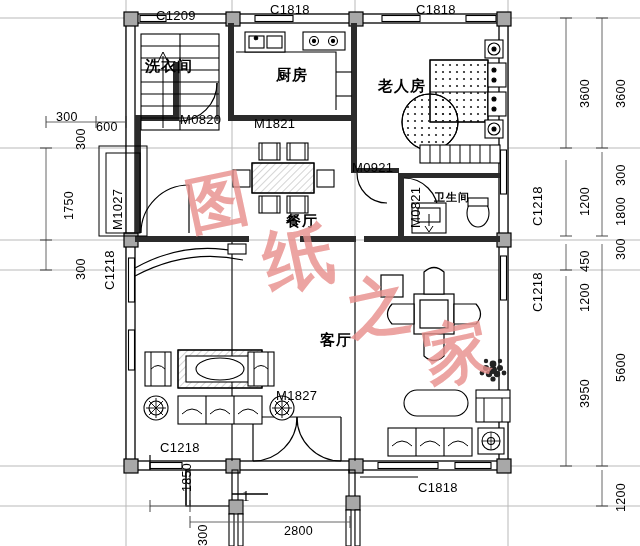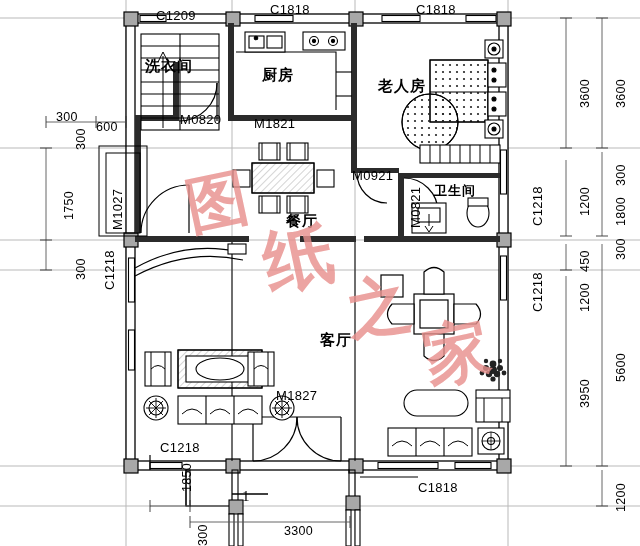--- a/index.html
+++ b/index.html
@@ -425,40 +425,40 @@
       <line x1="190" y1="516" x2="190" y2="528"></line>
       <line x1="350" y1="516" x2="350" y2="528"></line>
     </g>
 
     <line x1="232" y1="494" x2="268" y2="494" stroke="#000" stroke-width="1.4"></line>
   </g>
 
 </svg>
 
 <div class="lbl room" style="left:145px;top:57px">洗衣间</div>
-<div class="lbl room" style="left:262px;top:66px">厨房</div>
+<div class="lbl room" style="left:276px;top:66px">厨房</div>
 <div class="lbl room" style="left:378px;top:77px">老人房</div>
 <div class="lbl room" style="left:286px;top:212px">餐厅</div>
-<div class="lbl room" style="left:434px;top:182px;font-size:13px">卫生间</div>
+<div class="lbl room" style="left:434px;top:190px;font-size:11px">卫生间</div>
 <div class="lbl room" style="left:320px;top:331px">客厅</div>
 
 <div class="lbl" style="left:156px;top:8px">C1209</div>
 <div class="lbl" style="left:270px;top:2px">C1818</div>
 <div class="lbl" style="left:416px;top:2px">C1818</div>
 
 <div class="lbl vert" style="left:102px;top:290px">C1218</div>
 <div class="lbl vert" style="left:530px;top:226px">C1218</div>
 <div class="lbl vert" style="left:530px;top:312px">C1218</div>
 <div class="lbl" style="left:160px;top:440px">C1218</div>
 <div class="lbl" style="left:418px;top:480px">C1818</div>
 
 <div class="lbl" style="left:180px;top:112px">M0820</div>
 <div class="lbl" style="left:254px;top:116px">M1821</div>
 <div class="lbl vert" style="left:110px;top:230px">M1027</div>
-<div class="lbl" style="left:352px;top:168px">M0921</div>
+<div class="lbl" style="left:352px;top:160px">M0921</div>
 <div class="lbl vert" style="left:408px;top:228px">M0821</div>
 <div class="lbl" style="left:276px;top:388px">M1827</div>
 
 <div class="lbl dim" style="left:56px;top:110px">300</div>
 <div class="lbl dim" style="left:96px;top:120px">600</div>
 <div class="lbl dim vert" style="left:74px;top:150px">300</div>
 <div class="lbl dim vert" style="left:62px;top:220px">1750</div>
 <div class="lbl dim vert" style="left:74px;top:280px">300</div>
 
 <div class="lbl dim vert" style="left:578px;top:108px">3600</div>
@@ -468,21 +468,21 @@
 <div class="lbl dim vert" style="left:614px;top:226px">1800</div>
 <div class="lbl dim vert" style="left:614px;top:260px">300</div>
 <div class="lbl dim vert" style="left:578px;top:272px">450</div>
 <div class="lbl dim vert" style="left:578px;top:312px">1200</div>
 <div class="lbl dim vert" style="left:578px;top:408px">3950</div>
 <div class="lbl dim vert" style="left:614px;top:382px">5600</div>
 <div class="lbl dim vert" style="left:614px;top:512px">1200</div>
 
 <div class="lbl dim vert" style="left:180px;top:492px">1850</div>
 <div class="lbl dim vert" style="left:196px;top:546px">300</div>
-<div class="lbl dim" style="left:284px;top:524px">3300</div>
+<div class="lbl dim" style="left:284px;top:524px">2800</div>
 <div class="lbl mark1" style="left:242px;top:488px">1</div>
 
 <div id="watermark">
   <span class="wm1">图</span>
   <span class="wm2">纸</span>
   <span class="wm3">之</span>
   <span class="wm4">家</span>
 </div>
 
 </div>

